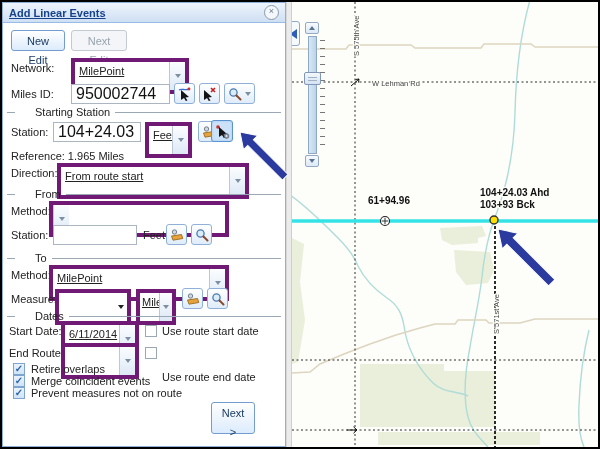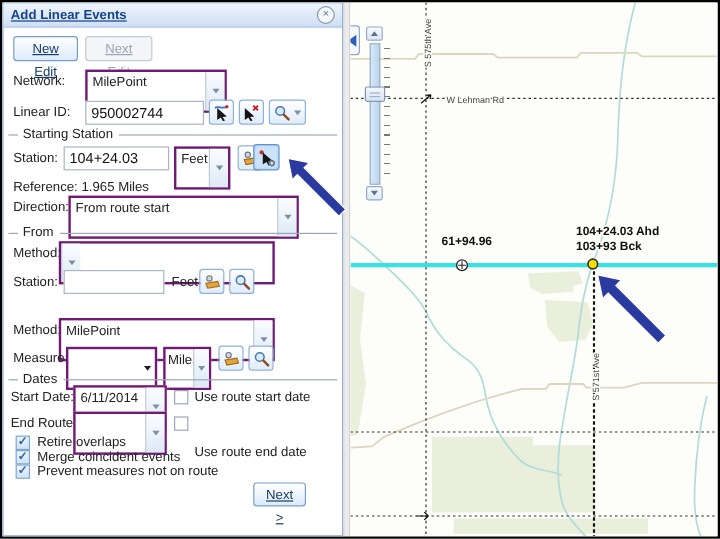--- a/index.html
+++ b/index.html
@@ -10,40 +10,40 @@
     border:1px solid #8fb0d8;background:#fff;font-size:11px;color:#222;}
   .panel-header{position:absolute;left:0;top:0;right:0;height:20px;
     background:linear-gradient(#eef4fc,#cfdff3);border-bottom:1px solid #99bbe8;
     display:flex;align-items:center;padding:0 6px;box-sizing:border-box;}
   .panel-title{font-weight:bold;color:#15428b;flex:1;text-decoration:underline;}
   .close-btn{width:13px;height:13px;border:1px solid #8a99aa;border-radius:50%;color:#6a7a8a;
     font-size:9px;line-height:11px;text-align:center;background:#f4f8fc;cursor:pointer;}
   .lbl{position:absolute;line-height:20px;white-space:nowrap;}
   .btn{position:absolute;box-sizing:border-box;border:1px solid #739cd0;border-radius:3px;
     background:linear-gradient(#ffffff,#dcebfb);text-align:center;font-size:11px;color:#1a3c66;
-    line-height:19px;cursor:pointer;text-decoration:underline;}
+    line-height:19px;cursor:pointer;}
   .btn.disabled{border-color:#c3cad2;color:#9aa4ae;background:#f3f5f8;}
   .txtinput{position:absolute;box-sizing:border-box;border:1px solid #abb6c2;background:#fff;
-    font-family:"Liberation Sans",sans-serif;font-size:12px;padding:0 4px;height:20px;color:#111;}
-  .combo{position:absolute;box-sizing:border-box;height:36px;border:2px solid #701a75;background:#fff;
-    display:flex;align-items:stretch;}
+    font-family:"Liberation Sans",sans-serif;font-size:16px;padding:0 4px;height:20px;color:#111;}
+  .combo{position:absolute;box-sizing:border-box;height:36px;border:4px solid #701a75;background:#fff;
+    display:flex;align-items:stretch;text-decoration:underline;}
   .combo-text{flex:1;padding:2px 4px;white-space:nowrap;overflow:hidden;font-size:11px;line-height:15px;}
   .trigger{width:15px;border-left:1px solid #bcc8d4;background:linear-gradient(#fbfdff,#dde9f6);
     display:flex;align-items:center;justify-content:center;}
   .tri-down{width:0;height:0;border:3px solid transparent;border-top:4px solid #7d8fa3;margin-top:3px;}
   .tri-down.black{border-top-color:#222;}
   .iconbtn{position:absolute;box-sizing:border-box;width:21px;height:21px;border:1px solid #8fb0d8;
     border-radius:3px;background:linear-gradient(#ffffff,#dfecfa);display:flex;align-items:center;
     justify-content:center;cursor:pointer;}
   .iconbtn.active{background:#cbe2f8;border-color:#5a93cf;box-shadow:inset 0 0 2px #9ec4e8;}
   .iconbtn.wide{width:31px;justify-content:space-evenly;}
   .sep{position:absolute;left:4px;right:4px;height:14px;display:flex;align-items:center;}
   .sep .dash{width:8px;height:1px;background:#9aa7b5;}
   .sep .line{flex:1;height:1px;background:#9aa7b5;margin-left:5px;}
-  .sep .sep-text{margin-left:4px;white-space:nowrap;color:#222;text-align:center;}
+  .sep .sep-text{margin-left:20px;white-space:nowrap;color:#222;text-align:center;}
   .cb{position:absolute;width:12px;height:12px;box-sizing:border-box;border:1px solid #9aa7b5;
     background:#fff;font-size:10px;line-height:10px;text-align:center;cursor:pointer;}
   .cb.checked{border-color:#7fa4cd;background:linear-gradient(#eaf3fd,#cfe3f7);color:#2c62a7;font-weight:bold;}
   .panel-arrow{position:absolute;left:175px;top:113px;width:130px;height:90px;z-index:9;pointer-events:none;}
   
   .splitter{position:absolute;left:284px;top:0;width:6px;height:445px;background:#ebebeb;
     border-left:1px solid #d7d7d7;border-right:1px solid #cfcfcf;box-sizing:border-box;cursor:col-resize;}
   .map{position:absolute;left:290px;top:0;width:306px;height:445px;background:#fdfdf9;overflow:hidden;}
   .map-svg{position:absolute;left:0;top:0;}
   .maplabel{font-family:"Liberation Sans",sans-serif;font-size:7.5px;fill:#444;
@@ -84,21 +84,21 @@
     <button class="btn disabled" style="left:68px;top:27px;width:56px;height:21px;">Next Edit</button>
 
     <span class="lbl" style="left:8px;top:55px;">Network:</span>
     <div class="combo" style="left:68px;top:55px;width:118px;">
       <span class="combo-text">MilePoint</span>
       <span class="trigger">
           <i class="tri-down"></i>
         </span>
     </div>
 
-    <span class="lbl" style="left:8px;top:81px;">Linear ID:</span>
+    <span class="lbl" style="left:8px;top:81px;">Miles ID:</span>
     <input class="txtinput" style="left: 68px; top: 81px; width: 99px;" value="950002744">
     <span class="iconbtn" style="left:171px;top:80px;">
       <svg width="15" height="15">
         <path d="M2,4 C5,2 8,5 12,3" stroke="#3a6fd0" stroke-width="1.4" fill="none"></path>
         <circle cx="12" cy="3" r="1.4" fill="#c23030"></circle>
         <path d="M4,4 L12,11 L8.5,11.5 L10.5,14.5 L8.8,15 L7,12 L4,14 Z" fill="#151515"></path>
       </svg>
     </span>
     <span class="iconbtn" style="left:196px;top:80px;">
       <svg width="15" height="15">
@@ -170,20 +170,25 @@
         <path d="M1.5,8 L11.5,6.5 L12.8,10.5 L3,12.2 Z" fill="#e6a23c" stroke="#9a6b1e" stroke-width="0.9"></path>
       </svg>
     </span>
     <span class="iconbtn" style="left:188px;top:221px;">
       <svg width="14" height="14">
         <circle cx="5.5" cy="5.5" r="3.6" fill="#d9ecf8" stroke="#4a7ab0" stroke-width="1.3"></circle>
         <line x1="8.5" y1="8.5" x2="12.5" y2="12.5" stroke="#8a4a2a" stroke-width="2" stroke-linecap="round"></line>
       </svg>
     </span>
 
+    <div class="sep" style="top:248px;">
+      <span class="dash"></span>
+      <span class="sep-text">To</span>
+      <span class="line"></span>
+    </div>
     <span class="lbl" style="left:8px;top:262px;">Method:</span>
     <div class="combo" style="left:46px;top:262px;width:180px;">
       <span class="combo-text">MilePoint</span>
       <span class="trigger">
           <i class="tri-down"></i>
         </span>
     </div>
     <span class="lbl" style="left:8px;top:286px;">Measure:</span>
     <div class="combo" style="left:52px;top:286px;width:76px;">
       <span class="combo-text"></span>
@@ -235,21 +240,21 @@
     <span class="cb" style="left:142px;top:344px;"></span>
     <span class="lbl" style="left:159px;top:348px;margin-top:16px;">Use route end date</span>
 
     <span class="cb checked" style="left:10px;top:360px;">✓</span>
     <span class="lbl" style="left:28px;top:356px;">Retire overlaps</span>
     <span class="cb checked" style="left:10px;top:372px;">✓</span>
     <span class="lbl" style="left:28px;top:368px;">Merge coincident events</span>
     <span class="cb checked" style="left:10px;top:384px;">✓</span>
     <span class="lbl" style="left:28px;top:380px;">Prevent measures not on route</span>
 
-    <button class="btn" style="left:208px;top:399px;width:44px;height:20px;">Next &gt;</button>
+    <button class="btn" style="left:208px;top:399px;width:44px;height:32px;">Next &gt;</button>
   </div>
 
   <svg class="panel-arrow">
     <polygon points="0,0 10,15 4,15 4,64 -4,64 -4,15 -10,15" transform="translate(63,17) rotate(-45)" stroke="#ffffff" stroke-width="1" fill="#2b3a9e"></polygon>
   </svg>
 
   <div class="splitter"></div>
 
   <div class="map">
     <svg class="map-svg" width="306" height="445">

